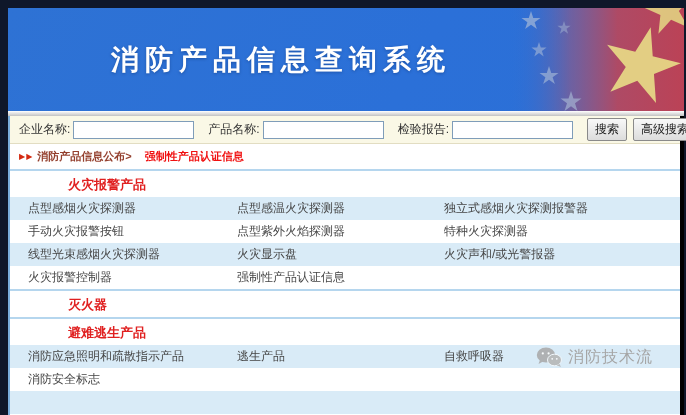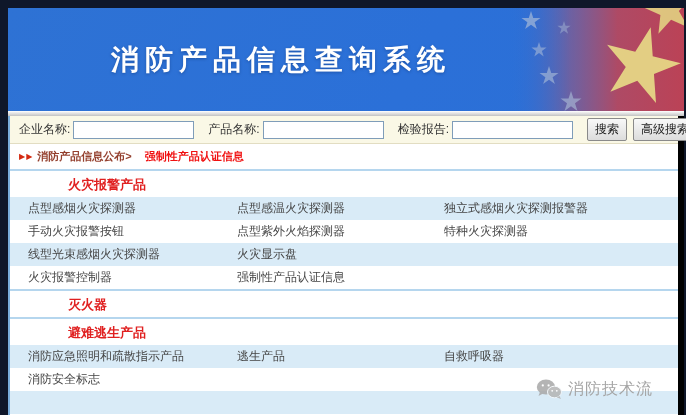--- a/index.html
+++ b/index.html
@@ -14,21 +14,21 @@
     display:flex;align-items:center;justify-content:center;
     color:#ffffff;font-size:28px;font-weight:bold;letter-spacing:6px;
     text-shadow:0 1px 3px rgba(0,30,80,.35);white-space:nowrap;}
 
   
   .separator{position:absolute;left:8px;top:111px;right:2px;height:5px;
     background:linear-gradient(#ffffff,#c2c2c2);}
 
   
   .main{position:absolute;left:8px;top:116px;right:2px;bottom:0;
-    border-left:2px solid #7aaedd;border-right:6px solid #000000;background:#fff;}
+    border-left:2px solid #7aaedd;border-right:4px solid #000000;background:#fff;}
 
   
   .searchbar{height:27px;background:#faf8e6;border-bottom:1px solid #e2ddc2;
     display:flex;align-items:center;padding-left:9px;font-size:12px;color:#333;white-space:nowrap;}
   .searchbar label{margin-right:3px;}
   .searchbar input{width:115px;height:16px;border:1px solid #7f9db9;background:#fff;
     margin-right:14px;font-size:12px;padding:0 2px;box-sizing:content-box;}
   .btn{font-size:12px;color:#222;background:linear-gradient(#f8f8f8,#dcdcdc);
     border:1px solid #8a8a8a;border-radius:2px;padding:2px 7px;margin-right:6px;cursor:pointer;
     font-family:"Liberation Sans","DejaVu Sans",sans-serif;text-align:center;}
@@ -43,21 +43,21 @@
   
   .section{border-top:2px solid #b5d6ee;}
   .sec-head{height:26px;line-height:27px;padding-left:18px;
     color:#e02020;font-size:13px;font-weight:bold;background:#fff;margin-left:40px;}
   .row{height:23px;display:grid;grid-template-columns:209px 207px 1fr;
     align-items:center;padding-left:18px;font-size:12px;color:#454545;}
   .section > div:nth-child(even){background:#d9ebf7;}
   .row a{color:#454545;text-decoration:none;cursor:pointer;}
 
   
-  .watermark{position:absolute;left:536px;top:378px;display:flex;align-items:center;
+  .watermark{position:absolute;left:536px;top:346px;display:flex;align-items:center;
     color:#a5a5a5;font-size:16px;letter-spacing:1px;pointer-events:none;}
   .watermark svg{margin-right:6px;opacity:.85;}
 </style>
 </head>
 <body>
 
 <div class="page">
 
   <div class="header">
     <svg class="flag" viewBox="0 0 175 103" preserveAspectRatio="none">
@@ -111,20 +111,21 @@
         <a>独立式感烟火灾探测报警器</a>
       </div>
       <div class="row">
         <a>手动火灾报警按钮</a>
         <a>点型紫外火焰探测器</a>
         <a>特种火灾探测器</a>
       </div>
       <div class="row">
         <a>线型光束感烟火灾探测器</a>
         <a>火灾显示盘</a>
+        <a>火灾声和/或光警报器</a>
       </div>
       <div class="row">
         <a>火灾报警控制器</a>
         <a>强制性产品认证信息</a>
         <a></a>
       </div>
     </div>
 
     <div class="section">
       <div class="sec-head">灭火器</div>

